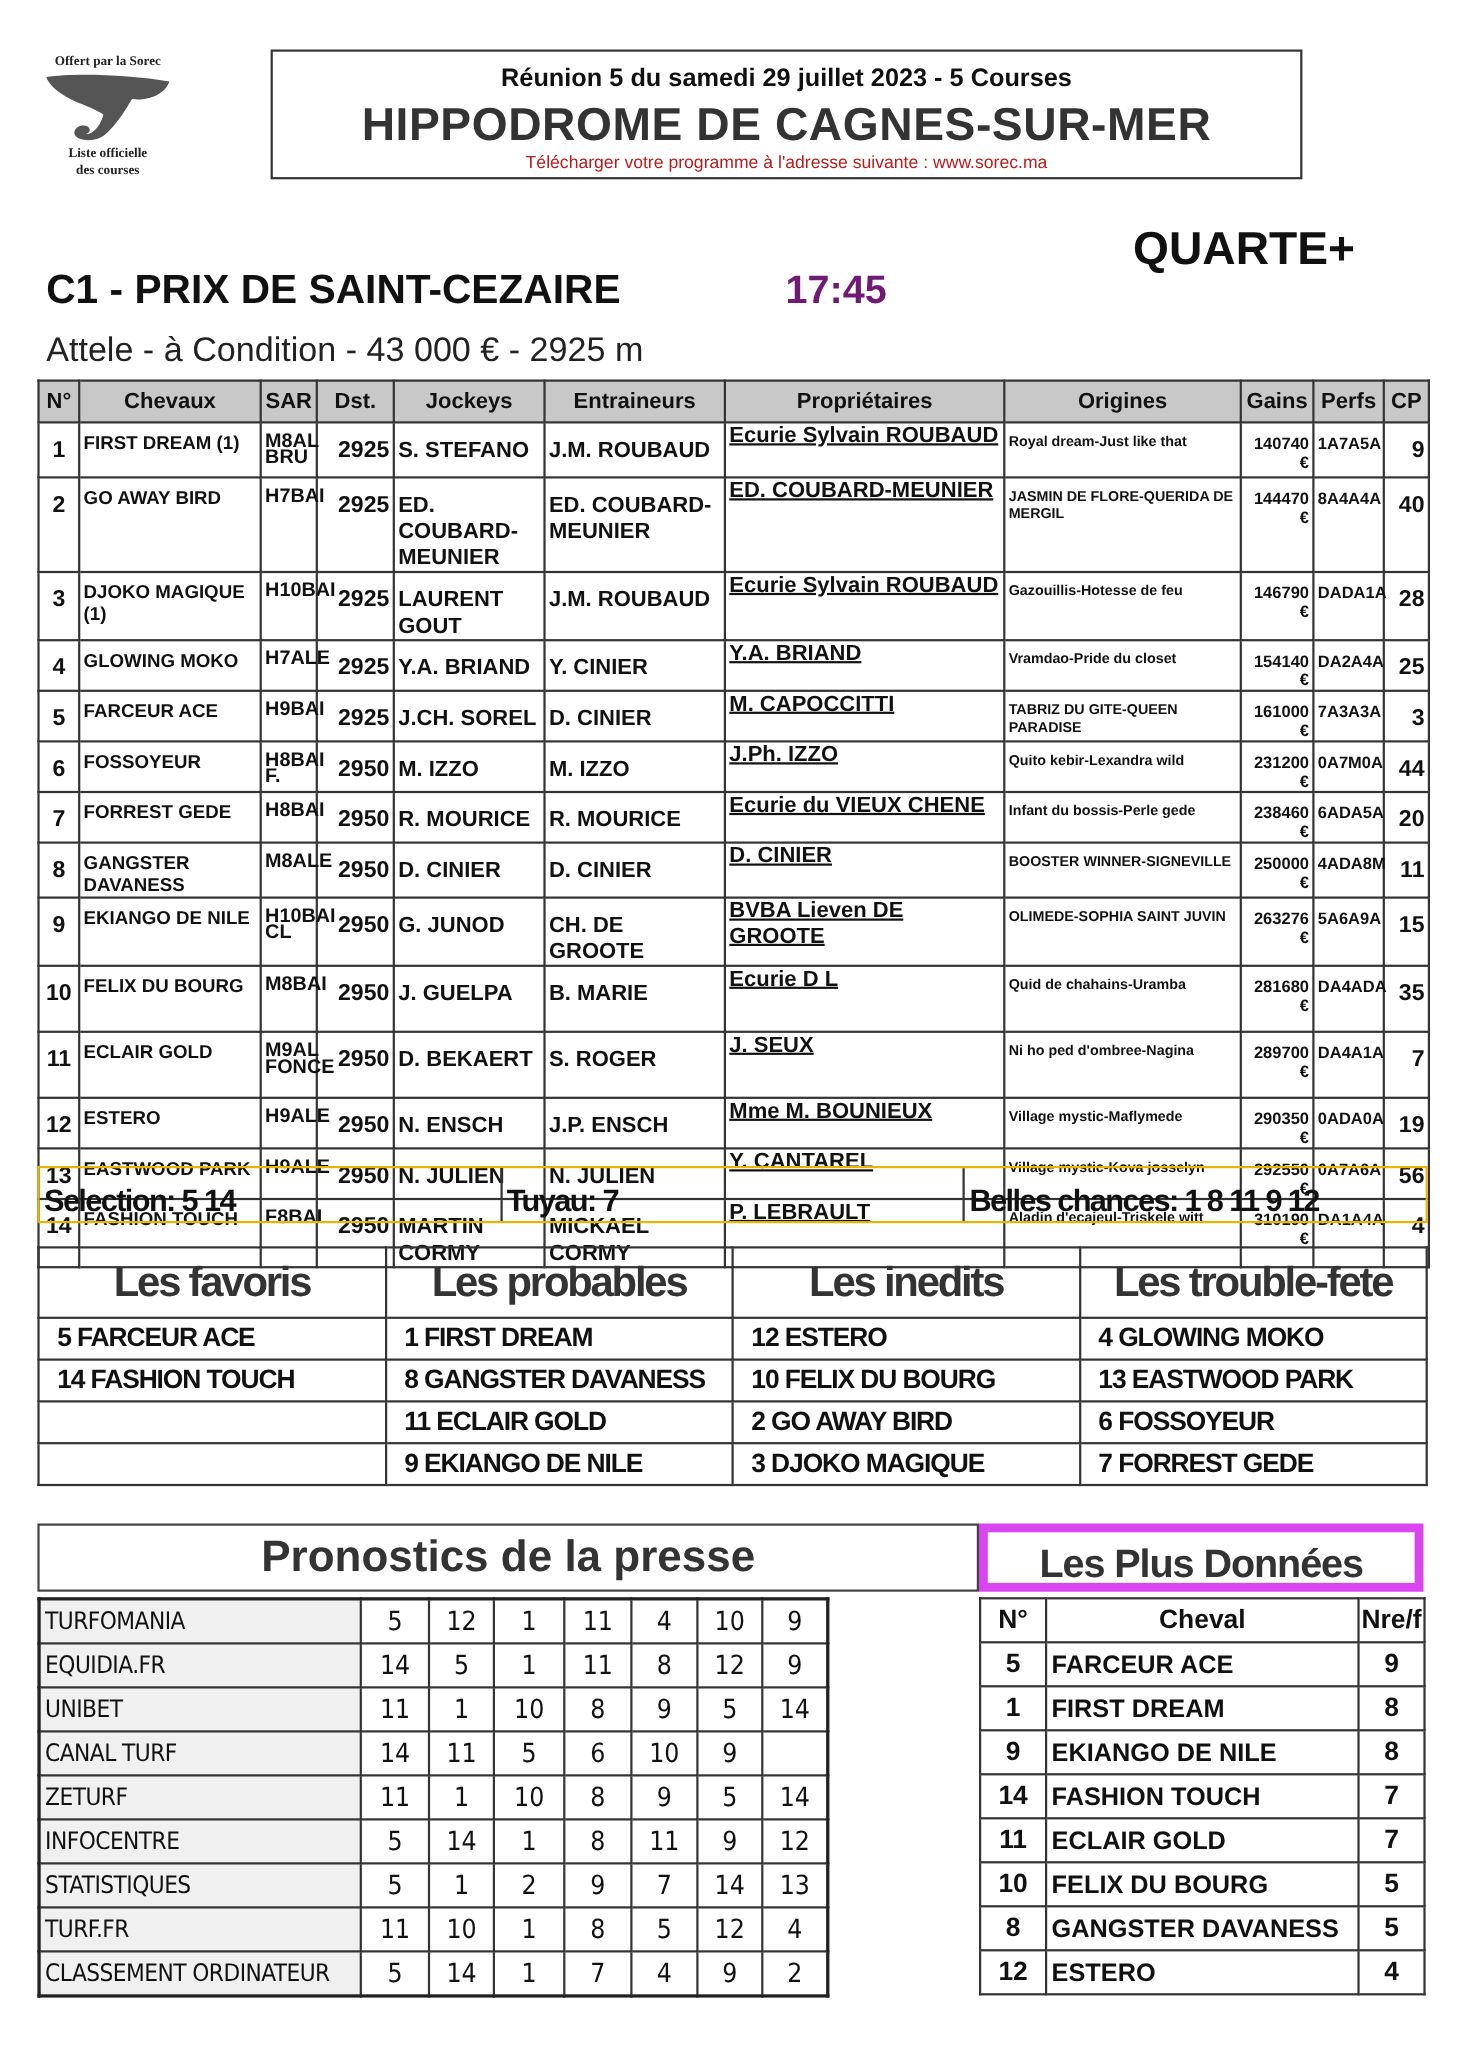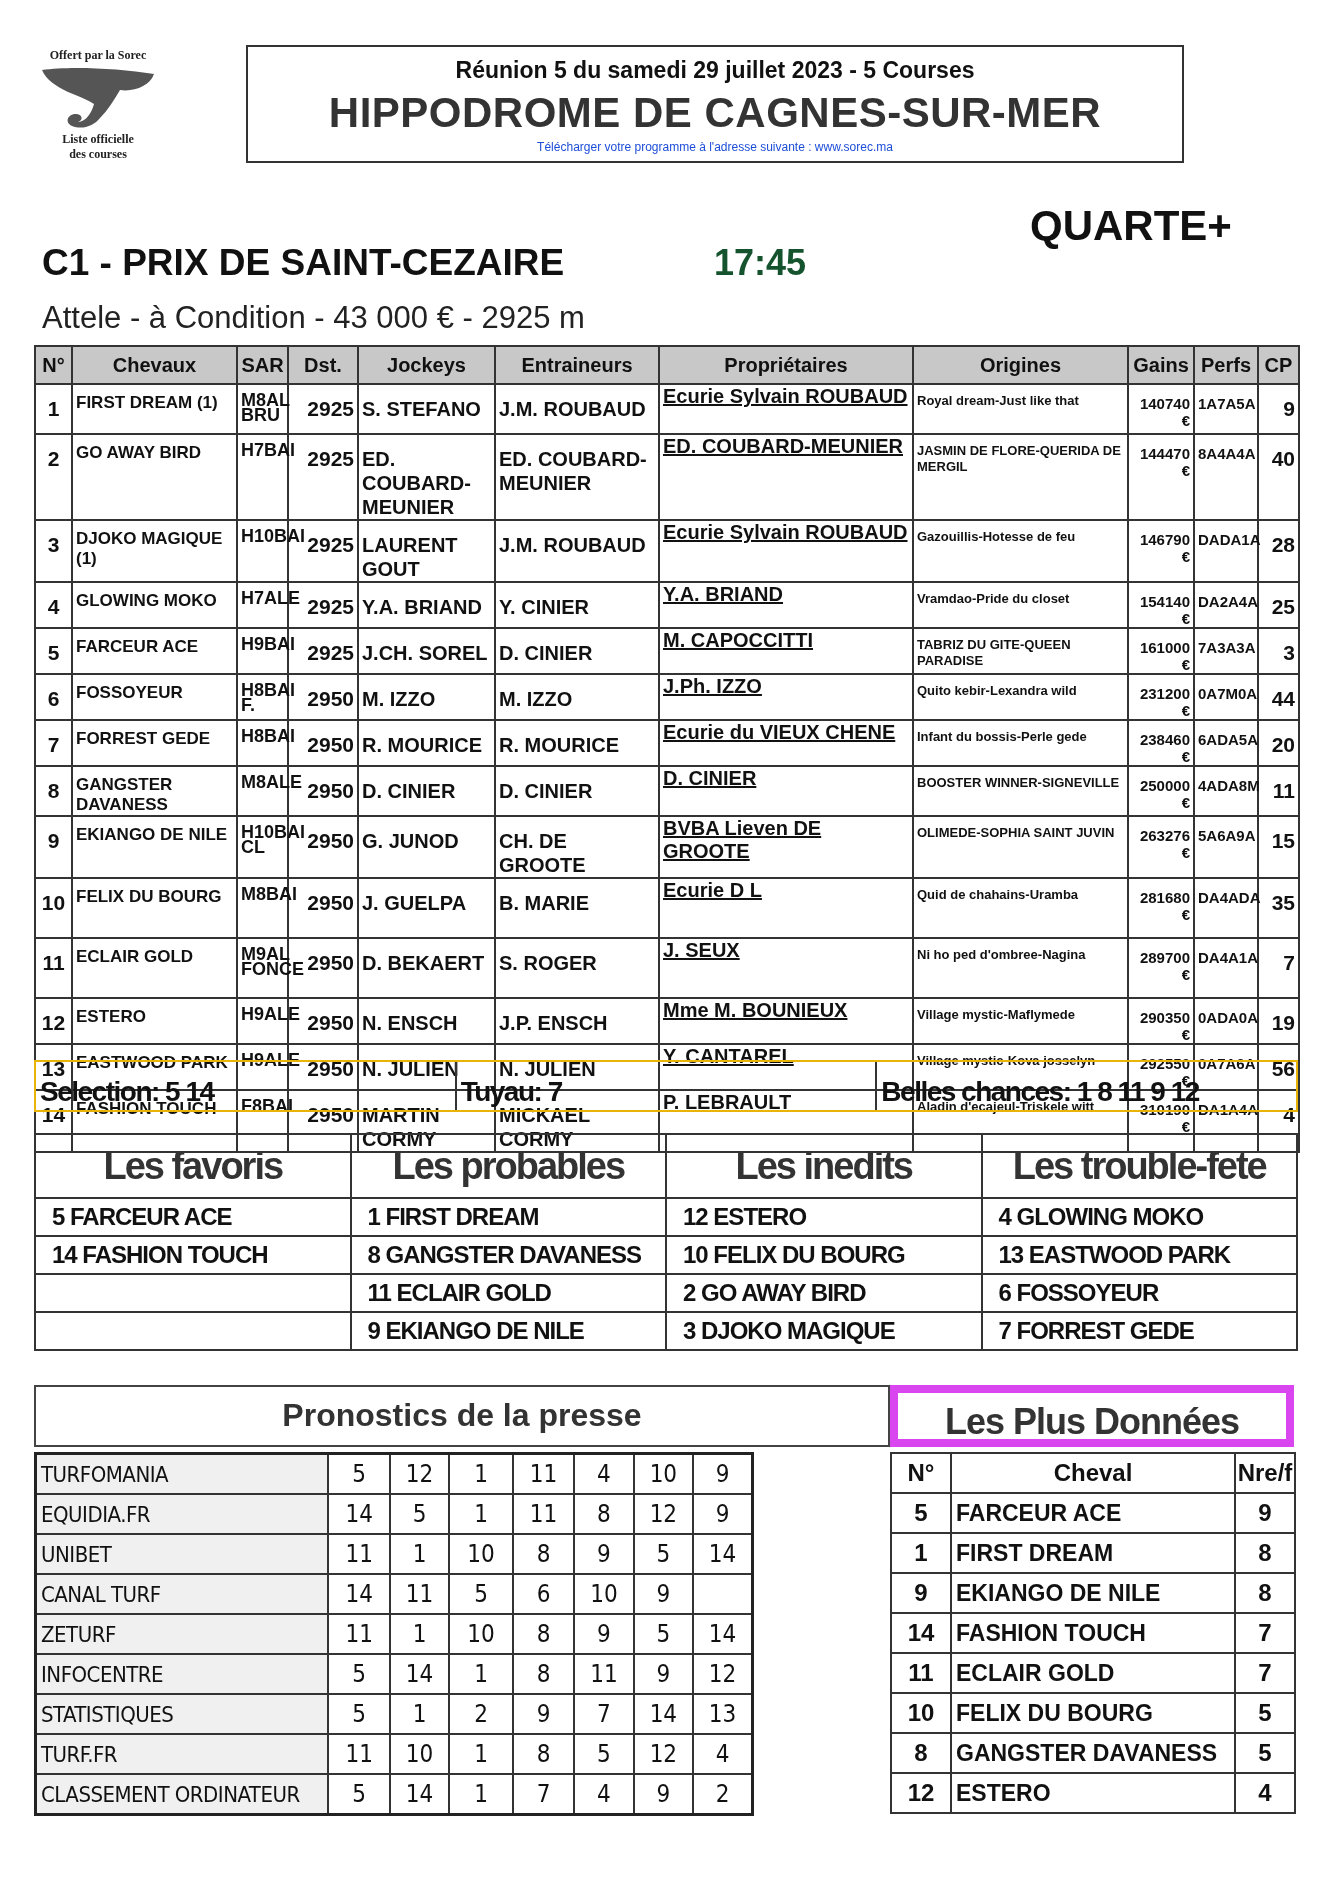--- a/index.html
+++ b/index.html
@@ -5,24 +5,24 @@
   html, body { margin:0; padding:0; background:#fff; }
   body { width:1330px; height:1883px; position:relative; font-family:"Liberation Sans", sans-serif; color:#111; overflow:hidden; }
   .abs { position:absolute; }
   .logo { left:36px; top:48px; width:124px; height:118px; text-align:center; font-family:"Liberation Serif", serif; font-size:12px; font-weight:bold; color:#222; }
   .logo .top { position:absolute; top:0; left:0; right:0; }
   .logo svg { position:absolute; top:16px; left:2px; }
   .logo .bot { position:absolute; top:84px; left:0; right:0; line-height:15px; }
   .header-box { left:246px; top:45px; width:938px; height:118px; border:2px solid #333; text-align:center; box-sizing:border-box; }
   .header-box .reunion { position:absolute; top:10px; left:0; right:0; font-size:23px; font-weight:bold; }
   .header-box .hippo { position:absolute; top:42px; left:0; right:0; font-size:42px; font-weight:bold; color:#333; letter-spacing:0.5px; }
-  .header-box .dl { position:absolute; top:93px; left:0; right:0; font-size:12px; color:#1d4ed8; }
+  .header-box .dl { position:absolute; top:93px; left:0; right:0; font-size:16px; color:#b91c1c; }
   .quarte { left:1030px; top:202px; font-size:42px; font-weight:bold; }
   .race-title { left:42px; top:242px; font-size:37px; font-weight:bold; }
-  .race-time { left:714px; top:242px; font-size:36px; font-weight:bold; color:#14532d; }
+  .race-time { left:714px; top:242px; font-size:36px; font-weight:bold; color:#701a75; }
   .race-cond { left:42px; top:300px; font-size:31px; color:#222; }
   table { border-collapse:collapse; }
   .main-tbl { position:absolute; left:34px; top:345px; width:1264px; table-layout:fixed; }
   .main-tbl th, .main-tbl td { border:2px solid #333; padding:0 3px; vertical-align:top; font-family:"Liberation Sans", sans-serif; }
   .main-tbl th { background:#c8c8c8; font-size:20px; font-weight:bold; height:36px; vertical-align:middle; text-align:center; transform-origin:center; }
   .main-tbl td { font-size:19px; font-weight:bold; padding-top:8px; }
   .main-tbl td.num { text-align:center; font-size:21px; padding-top:12px; }
   .main-tbl td.horse { font-size:17px; }
   .main-tbl td.sar { font-size:18px; line-height:15px; padding-top:8px; }
   .main-tbl td.dst { text-align:right; font-size:21px; padding-top:12px; }
@@ -32,21 +32,21 @@
   .main-tbl td.gains { text-align:right; font-size:15px; padding-top:10px; }
   .main-tbl td.perfs { font-size:15px; padding-top:10px; line-height:18px; }
   .main-tbl td.cp { text-align:right; font-size:21px; padding-top:12px; }
   .sel-box { position:absolute; left:34px; top:1060px; width:1264px; height:52px; border:2px solid #eab308; box-sizing:border-box; display:flex; }
   .sel-box > div { flex:1; border-right:2px solid #333; font-size:28px; font-weight:bold; padding:14px 0 0 4px; letter-spacing:-1.5px; }
   .sel-box > div:last-child { border-right:none; }
   .cat-tbl { position:absolute; left:34px; top:1133px; width:1264px; table-layout:fixed; }
   .cat-tbl th, .cat-tbl td { border:2px solid #333; }
   .cat-tbl th { height:60px; font-size:38px; font-weight:bold; color:#333; letter-spacing:-2px; }
   .cat-tbl td { height:36px; font-size:24px; font-weight:bold; padding:0 16px; letter-spacing:-1px; }
-  .presse-title { position:absolute; left:34px; top:1385px; width:856px; height:62px; border:2px solid #444; box-sizing:border-box; text-align:center; font-size:32px; font-weight:bold; color:#333; line-height:56px; }
+  .presse-title { position:absolute; left:34px; top:1385px; width:856px; height:62px; border:2px solid #444; box-sizing:border-box; text-align:center; font-size:40px; font-weight:bold; color:#333; line-height:56px; }
   .plus-title { position:absolute; left:890px; top:1385px; width:404px; height:62px; border:8px solid #d946ef; box-sizing:border-box; text-align:center; font-size:36px; font-weight:bold; color:#333; line-height:58px; letter-spacing:-1px; }
   .presse-tbl { position:absolute; left:34px; top:1452px; width:720px; table-layout:fixed; border:3px solid #222; }
   .presse-tbl td { border:2px solid #333; height:36px; font-size:24px; text-align:center; font-family:"DejaVu Sans", sans-serif; font-stretch:condensed; }
   .presse-tbl td.src { text-align:left; background:#f0f0f0; padding-left:4px; font-size:22px; letter-spacing:-0.5px; }
   .plus-tbl { position:absolute; left:890px; top:1452px; width:404px; table-layout:fixed; }
   .plus-tbl th, .plus-tbl td { border:2px solid #333; height:36px; font-size:24px; font-weight:bold; }
   .plus-tbl td.n, .plus-tbl td.nb { text-align:center; }
   .plus-tbl td.name { padding-left:4px; font-size:23px; }
 </style>
 </head>

